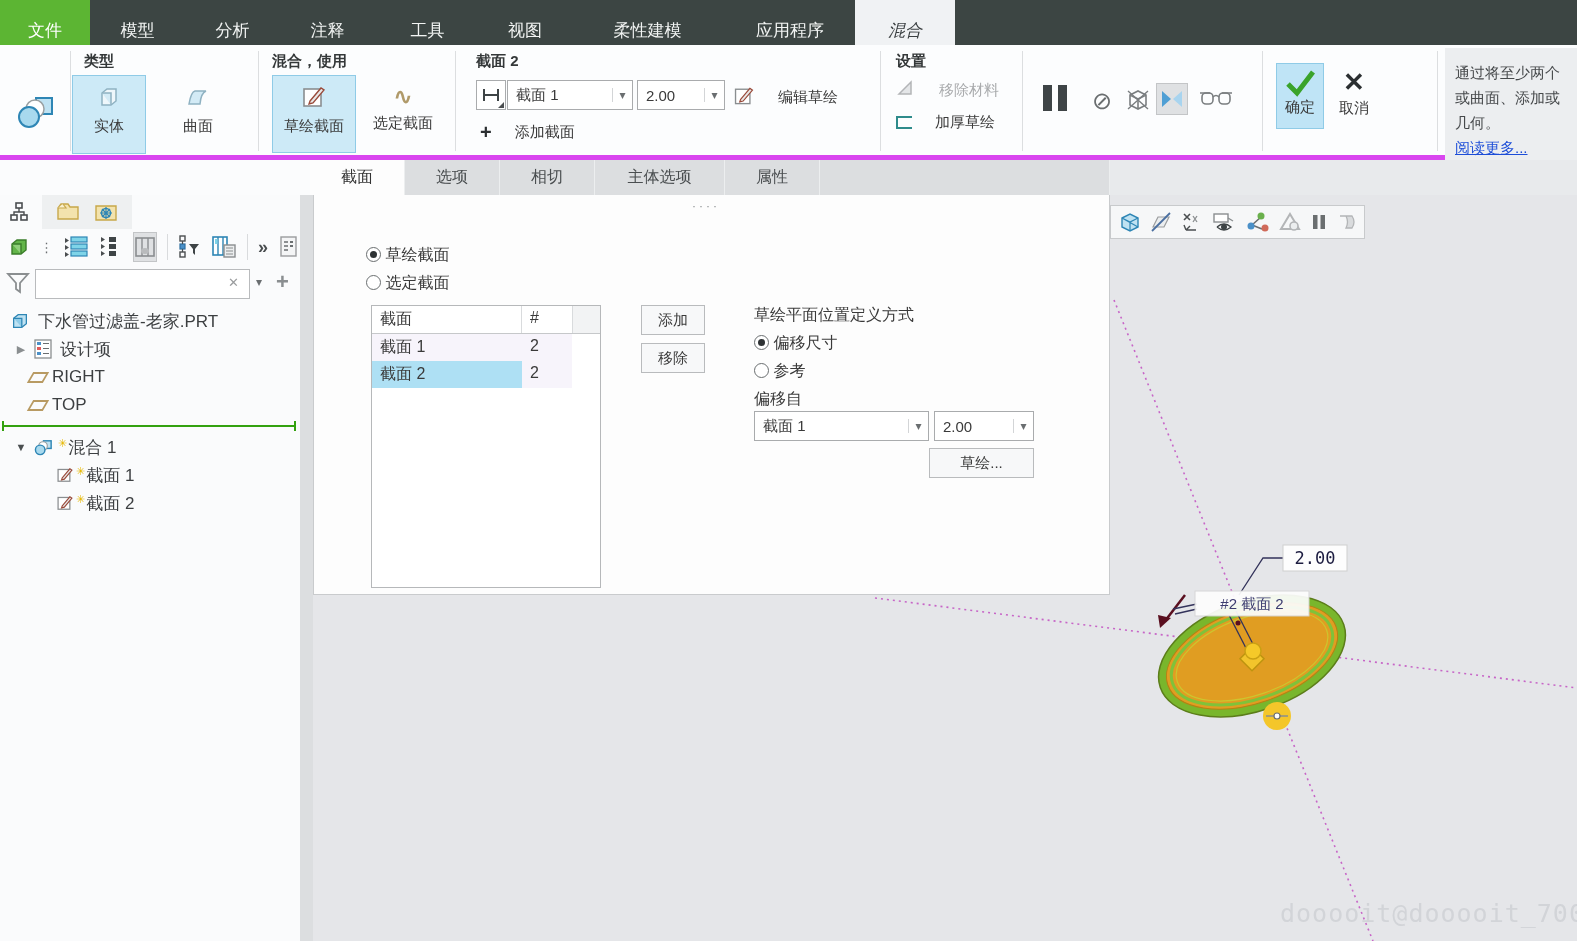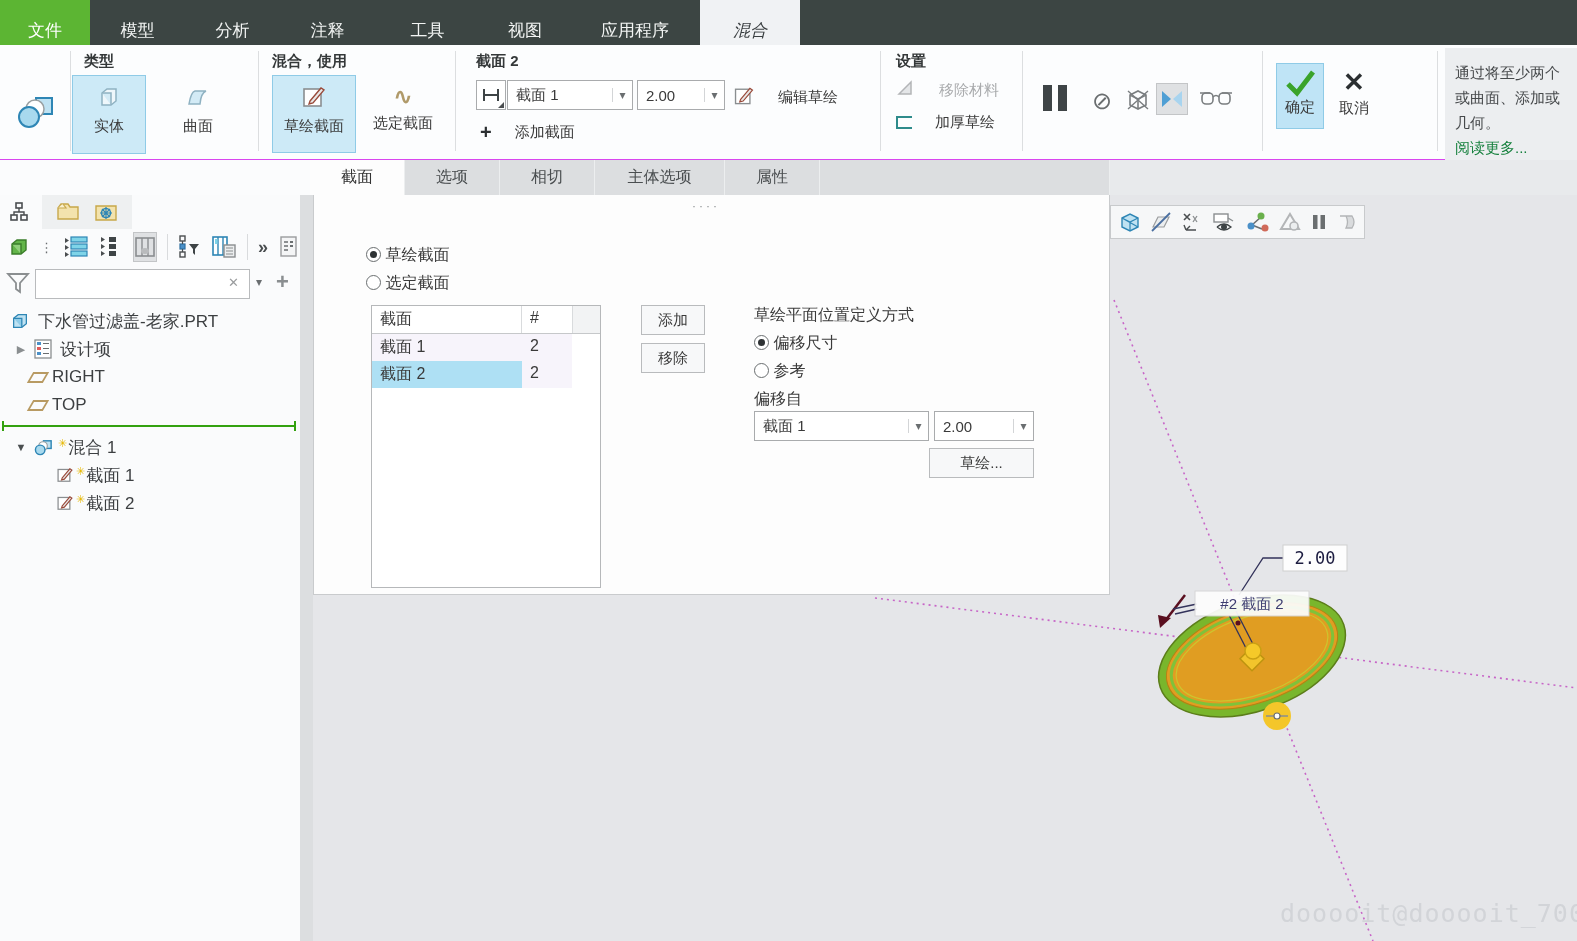--- a/index.html
+++ b/index.html
@@ -7,38 +7,38 @@
   body { font-family:"Liberation Sans", sans-serif; background:#e5e6e9; }
   #app { position:relative; width:1577px; height:941px; }
 
   
   .tabbar { position:absolute; left:0; top:0; width:1577px; height:45px; background:#3c4543; display:flex; }
   .tab { height:60px; display:flex; align-items:center; justify-content:center; color:#f2f4f3; font-size:17px; cursor:default;text-align:right; }
   .tab-file { width:90px; background:#5cb533; color:#fff; }
   .tab-active { width:100px; background:#f0f2f4; color:#3a3f41; font-style:italic; }
 
   
-  .ribbon { position:absolute; left:0; top:45px; width:1577px; height:115px; background:#fcfdfe; border-bottom:1px solid #d946ef; }
+  .ribbon { position:absolute; left:0; top:45px; width:1577px; height:115px; background:#fcfdfe; border-bottom:5px solid #d946ef; }
   .rb-div { position:absolute; top:6px; height:100px; width:1px; background:#dcdee0; }
   .grp-title { position:absolute; font-size:15px; font-weight:bold; color:#343839; }
   .rib-btn { position:absolute; display:flex; flex-direction:column; align-items:center; justify-content:flex-start; gap:4px; font-size:15px; color:#3a3a3a; padding-top:8px; border:1px solid transparent; }
   .rib-btn.sel { background:#cdeaf7; border:1px solid #8fcbe7; }
   .rib-inline { position:absolute; display:flex; align-items:center; gap:23px; font-size:15px; color:#3a3a3a; }
   .rib-inline.disabled { color:#a9abad; }
   .dd { display:flex; align-items:center; height:30px; background:#fff; border:1px solid #a9abad; font-size:15px; color:#3a3a3a; }
   .dd .dd-text { flex:1; padding-left:8px; }
   .dd .dd-caret { width:20px; text-align:center; color:#6a6e70; font-size:12px; border-left:1px solid #d3d5d7; }
   .icon-sq { width:30px; height:30px; border:1px solid #a9abad; background:#fff; position:relative; display:flex; align-items:center; justify-content:center; }
   .corner-tri { position:absolute; right:1px; bottom:1px; width:0; height:0; border-left:6px solid transparent; border-bottom:6px solid #4a4e50; }
   .pause-bars span { display:inline-block; width:9px; height:26px; background:#3e4446; margin:0 3px; }
   .glyph { color:#6a6e70; }
   .okbox { position:absolute; display:flex; flex-direction:column; align-items:center; font-size:15px; color:#3a3a3a; padding-top:4px; }
   .okbox.hl { background:#bfe4f6; border:1px solid #8fcbe7; }
   .help-panel { position:absolute; left:1445px; top:3px; width:132px; height:135px; background:#eceef0; padding:12px 0 0 10px; font-size:15px; color:#46494b; line-height:25px; }
-  .help-link { color:#15803d; }
+  .help-link { color:#1d4ed8; text-decoration:underline; }
 
   
   .subtabs { position:absolute; left:0; top:160px; width:1577px; height:35px; background:#e8eaec; display:flex; }
   .st-spacer { width:310px; background:#fbfcfd; }
   .st { height:35px; display:flex; align-items:center; justify-content:center; font-size:16px; color:#4a4e50; background:#dcdee0; border-right:1px solid #eceeef; }
   .st.active { background:#fdfdfd; color:#333; }
   .st-rest { flex:1; background:#dcdee0; }
   .st-rest2 { width:467px; background:#e8eaec; }
 
   
@@ -88,20 +88,21 @@
 
 <div id="app">
 
   <div class="tabbar">
     <div class="tab tab-file">文件</div>
     <div class="tab" style="width:95px">模型</div>
     <div class="tab" style="width:95px">分析</div>
     <div class="tab" style="width:95px">注释</div>
     <div class="tab" style="width:105px">工具</div>
     <div class="tab" style="width:90px">视图</div>
+    <div class="tab" style="width:155px">柔性建模</div>
     <div class="tab" style="width:130px">应用程序</div>
     <div class="tab tab-active">混合</div>
   </div>
 
   <div class="ribbon">
     <div class="rb-div" style="left:70px"></div>
     <div class="rb-div" style="left:258px"></div>
     <div class="rb-div" style="left:455px"></div>
     <div class="rb-div" style="left:880px"></div>
     <div class="rb-div" style="left:1022px"></div>

